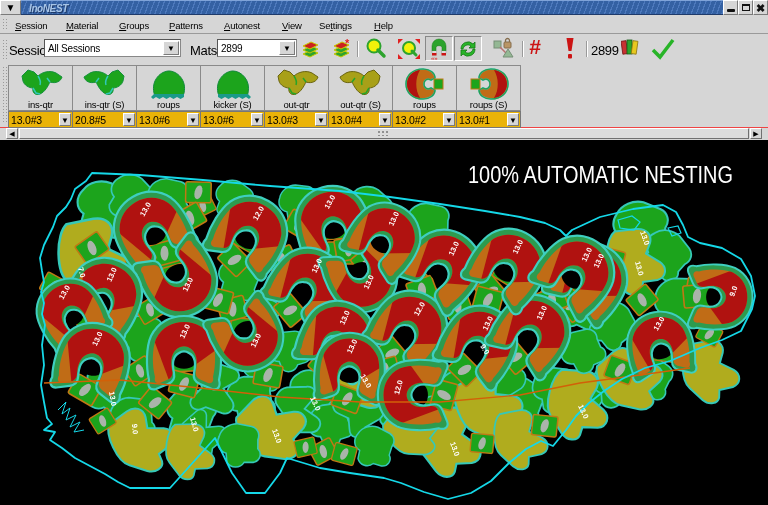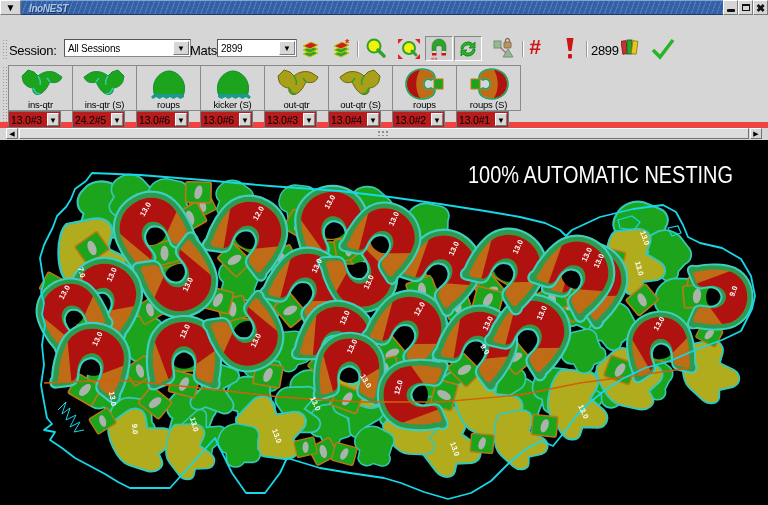--- a/index.html
+++ b/index.html
@@ -34,24 +34,24 @@
 .combo .cv{position:absolute;left:3px;top:2.5px;font-size:10px;color:#000;letter-spacing:-0.2px}
 .cbtn{position:absolute;right:1px;top:1px;width:16px;height:14px;background:#d6d6d6;
   border:1px solid #fff;border-right-color:#7a7a7a;border-bottom-color:#7a7a7a;
   font-size:8px;line-height:13px;text-align:center;color:#000}
 .sep{position:absolute;top:6px;width:2px;height:16px;border-left:1px solid #9a9a9a;border-right:1px solid #fff}
 .ticon{position:absolute;top:3px}
 .tframe{position:absolute;top:1px;width:28px;height:25px;border:1px solid #888;
   border-bottom-color:#fff;border-right-color:#fff;background:#cfcfcf}
 
 #patrow{position:absolute;left:0;top:62px;width:768px;height:66px;background:#d6d6d6;
-  border-bottom:6px solid #ef4444}
+  border-bottom:1px solid #ef4444}
 .pcell{position:absolute;top:3px;width:65px;height:46px;border:1px solid #8a8a8a;background:#d6d6d6}
 .plabel{position:absolute;top:37px;width:65px;text-align:center;font-size:9.5px;color:#000;letter-spacing:-0.2px}
-.pcombo{position:absolute;top:49px;width:53px;height:17px;background:#b91c1c;border:1px solid #777}
+.pcombo{position:absolute;top:49px;width:65px;height:17px;background:#eab308;border:1px solid #777}
 .pcombo .cv{position:absolute;left:2px;top:2px;font-size:10.5px;color:#000;letter-spacing:-0.2px}
 .pcombo .cbtn{width:12px;height:13px}
 
 #hscroll{position:absolute;left:0;top:128px;width:768px;height:12px;background:#d6d6d6}
 .sbtn{position:absolute;top:0px;width:12px;height:11px;background:#d6d6d6;
   border:1px solid #fff;border-right-color:#707070;border-bottom-color:#707070;
   font-size:7px;line-height:10px;text-align:center;color:#000}
 #sthumb{position:absolute;left:19px;top:0px;width:730px;height:11px;background:#dcdcdc;
   border:1px solid #fff;border-right-color:#707070;border-bottom-color:#707070}
 
@@ -63,24 +63,35 @@
         <span id="ttext">InoNEST</span>
       </div>
 <div class="wbtn" style="left:723px">
         <div style="position:absolute;left:3px;top:8px;width:8px;height:2.5px;background:#111;border-radius:1px"></div>
       </div>
       <div class="wbtn" style="left:738px">
         <div style="position:absolute;left:2.5px;top:3px;width:8px;height:7px;border:1px solid #111;border-top-width:2.5px"></div>
       </div>
       <div class="wbtn" style="left:753px;font-size:11px;line-height:14px">✖</div>
     </div>
+<div id="menubar">
+      <div class="grip" style="left:2px;height:13px"></div>
+      <span class="mitem" style="left:15px"><u>S</u>ession</span>
+      <span class="mitem" style="left:66px"><u>M</u>aterial</span>
+      <span class="mitem" style="left:119px"><u>G</u>roups</span>
+      <span class="mitem" style="left:169px"><u>P</u>atterns</span>
+      <span class="mitem" style="left:224px"><u>A</u>utonest</span>
+      <span class="mitem" style="left:282px"><u>V</u>iew</span>
+      <span class="mitem" style="left:319px">Se<u>t</u>tings</span>
+      <span class="mitem" style="left:374px"><u>H</u>elp</span>
+    </div>
 <div id="toolbar">
       <div class="grip" style="left:2px;height:20px;top:4px"></div>
       <span class="tlabel" style="left:9px">Session:</span>
-      <div class="combo" style="left:64px;width:127px">
+      <div class="combo" style="left:44px;width:137px">
         <span class="cv">All Sessions</span>
         <span class="cbtn">▼</span>
       </div>
       <span class="tlabel" style="left:190px">Mats:</span>
       <div class="combo" style="left:217px;width:80px">
         <span class="cv">2899</span>
         <span class="cbtn">▼</span>
       </div>
       <span class="ticon" style="left:300px"><svg width="22" height="22" viewBox="0 0 22 22">
 <path d="M3 16 L10 19 L18 15 L11 12 Z" fill="#2da32d" stroke="#c8c800" stroke-width="1"></path>
@@ -160,21 +171,21 @@
         <span class="cbtn">▼</span>
       </div>
       <div class="pcell" style="left:72px">
         <div style="position:absolute;left:50%;top:1px;transform:translateX(-50%) scaleX(-1)"><svg width="46" height="32" viewBox="0 0 46 32">
 <path d="M 4,9 L 10,3 L 16,5 L 20,9 C 24,5 32,3 38,6 L 44,10 C 43,14 38,17 32,15 C 30,19 27,25 22,27 C 17,29 14,25 15,21 C 11,21 6,18 5,14 Z" fill="#1ca41c" stroke="#15913c" stroke-width="1"></path>
 <path d="M 15,21 L 18,26 L 22,27 M 32,15 L 29,11 M 20,9 C 22,12 23,15 22,18" fill="none" stroke="#30c8b8" stroke-width="1.5"></path>
 </svg></div>
       </div>
       <div class="plabel" style="left:72px">ins-qtr (S)</div>
       <div class="pcombo" style="left:72px">
-        <span class="cv">24.2#5</span>
+        <span class="cv">20.8#5</span>
         <span class="cbtn">▼</span>
       </div>
       <div class="pcell" style="left:136px">
         <div style="position:absolute;left:50%;top:1px;transform:translateX(-50%)"><svg width="46" height="36" viewBox="0 0 46 36">
 <path d="M 8,26 C 5,13 15,4 23,4 C 31,4 41,13 38,26 L 37,29 L 9,29 Z" fill="#1ca41c" stroke="#128a3c" stroke-width="1"></path>
 <path d="M 8,27 h 30 v 3 l -3.5,2 -3.5,-2 -3.5,2 -3.5,-2 -3.5,2 -3.5,-2 -3.5,2 -3.5,-2 -3,2 -2,-2 Z" fill="#1a9a8a"></path>
 </svg></div>
       </div>
       <div class="plabel" style="left:136px">roups</div>
       <div class="pcombo" style="left:136px">

